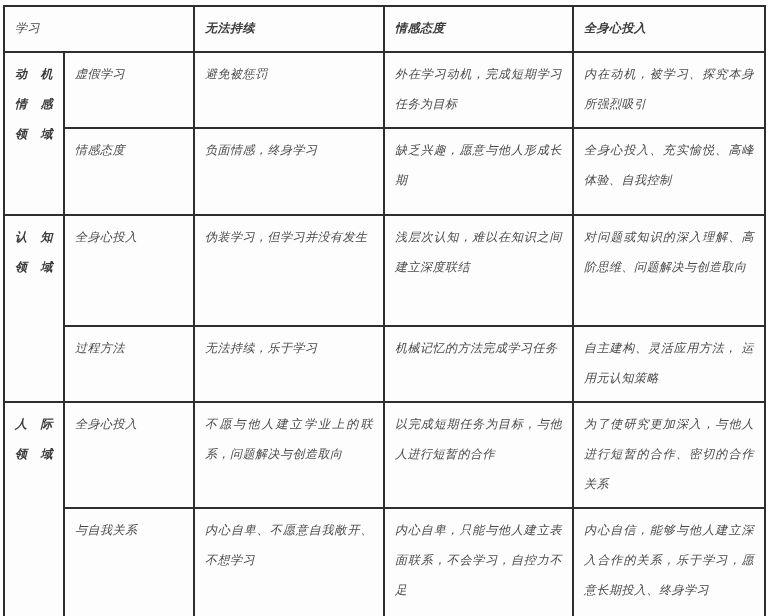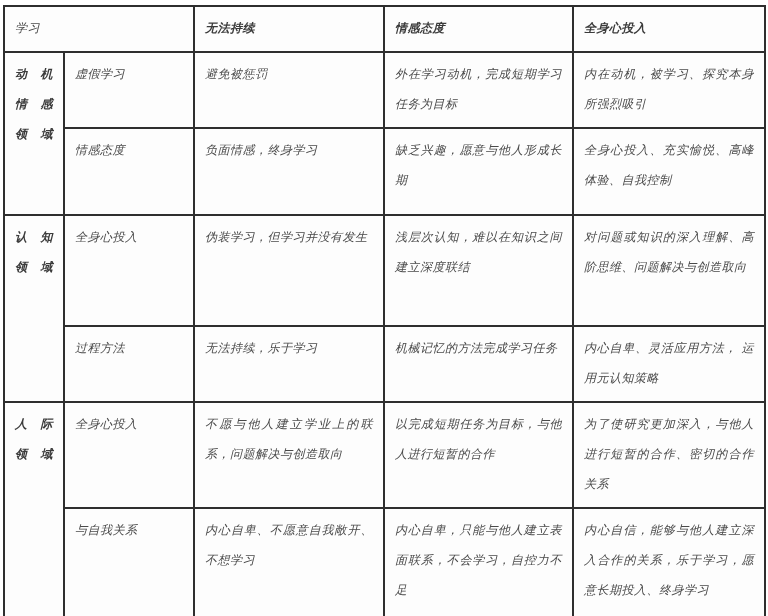--- a/index.html
+++ b/index.html
@@ -120,21 +120,21 @@
         </td>
         <td class="cat">全身心投入</td>
         <td>伪装学习，但学习并没有发生</td>
         <td>浅层次认知，难以在知识之间建立深度联结</td>
         <td>对问题或知识的深入理解、高阶思维、问题解决与创造取向</td>
       </tr>
       <tr class="r4">
         <td class="cat">过程方法</td>
         <td>无法持续，乐于学习</td>
         <td>机械记忆的方法完成学习任务</td>
-        <td>内心自卑、灵活应用方法， 运用元认知策略</td>
+        <td>自主建构、灵活应用方法， 运用元认知策略</td>
       </tr>
 
       <tr class="r5">
         <td class="group" rowspan="2">
           <div class="gline">人 际</div>
           <div class="gline">领域</div>
         </td>
         <td class="cat">全身心投入</td>
         <td>不愿与他人建立学业上的联系，问题解决与创造取向</td>
         <td>以完成短期任务为目标，与他人进行短暂的合作</td>

